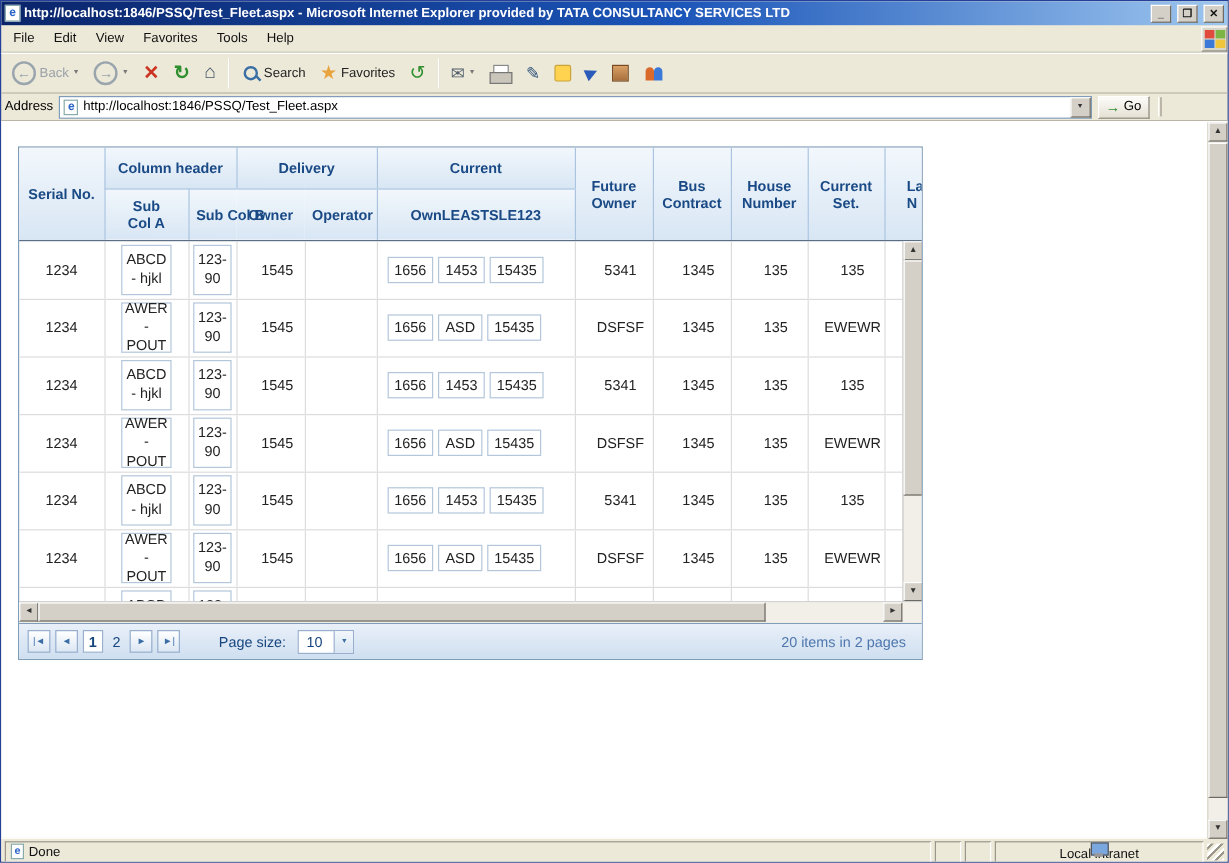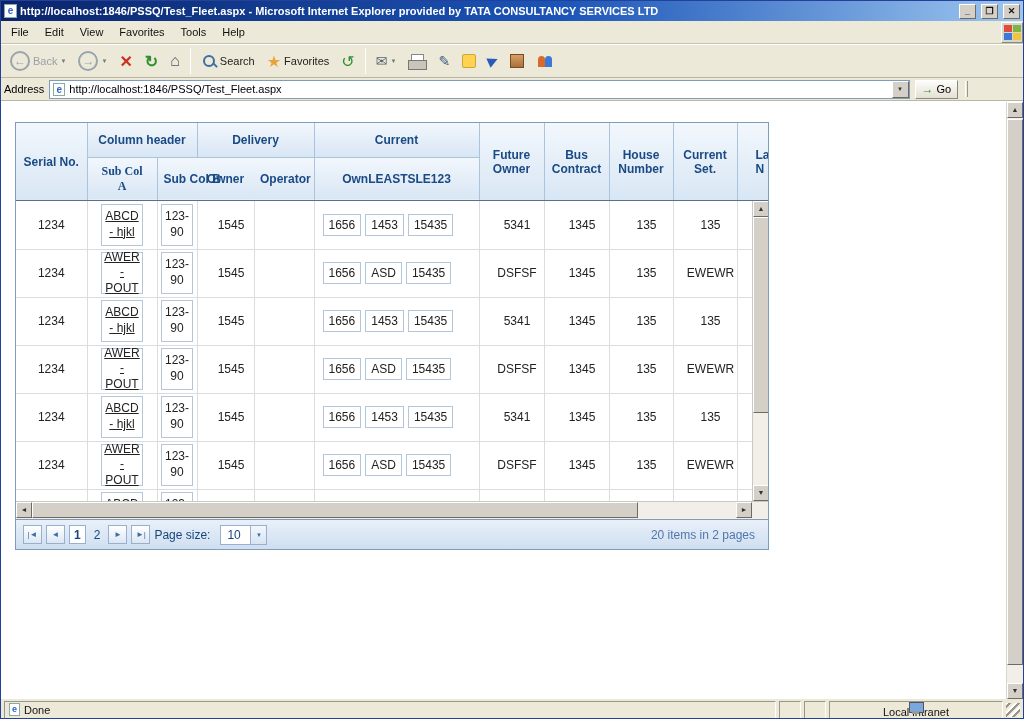--- a/index.html
+++ b/index.html
@@ -62,45 +62,45 @@
   .clipwrap{width:752px;overflow:hidden;position:relative;}
   table.g{border-collapse:collapse;table-layout:fixed;width:781px;}
   col.c1{width:71px;}col.c2{width:70px;}col.c3{width:40px;}col.c4{width:57px;}col.c5{width:60px;}
   col.c6{width:165px;}col.c7{width:65px;}col.c8{width:65px;}col.c9{width:64px;}col.c10{width:64px;}col.c11{width:60px;}
   .ghead-wrap{border-bottom:1px solid #5c6f84;}
   .ghead th{background:linear-gradient(#f2f7fc,#d8e6f4);color:#1a4a85;font-weight:bold;font-size:12px;text-align:center;vertical-align:middle;padding:2px 6px;}
   .ghead tr.r1 th{height:34px;}
   .ghead tr.r2 th{height:43px;}
   .ghead th.bl{border-left:1px solid #aac4e0;}
   .ghead th.grp{border-bottom:1px solid #aac4e0;}
-  .ghead th.padA{padding:0 13px;font-family:Liberation Serif, serif;}
+  .ghead th.padA{padding:0 13px;}
   .ghead th.nowrap{white-space:nowrap;}
   .ghead th.lastcol{text-align:left;padding-left:18px;}
   .rows-viewport{height:300px;overflow:hidden;position:relative;}
   .gbody td{height:48px;vertical-align:middle;border-bottom:1px solid #dcdcdc;}
   .gbody td + td{border-left:1px solid #dcdcdc;}
   .gbody td.ser{text-align:center;margin-top:48px;}
   .gbody td.lft{padding-left:12px;text-align:center;}
   .gbody td.cur{padding-left:8px;white-space:nowrap;}
   .ibox{border:1px solid #b3c6da;display:flex;align-items:center;justify-content:center;text-align:center;margin:0 auto;height:42px;line-height:1.3;}
-  .ibox.a{width:42px;text-decoration:underline;}
+  .ibox.a{width:42px;}
   .ibox.b{width:32px;}
   .cbox{display:inline-block;border:1px solid #b3c6da;padding:3px 5px;margin-right:4px;}
   .gvscroll{position:absolute;right:0;top:0;width:16px;height:300px;background:#f1efe7;border-left:1px solid #c8c8c8;}
   .hrow{display:flex;border-top:1px solid #c8c8c8;}
   .ghscroll{position:relative;width:736px;height:17px;background:#f1efe7;}
   .hs-btn{position:absolute;top:0;width:16px;height:16px;background:#d4d0c8;border:1px solid;border-color:#fff #6d6a63 #6d6a63 #fff;font-size:7px;color:#333;text-align:center;line-height:14px;}
   .hs-thumb{position:absolute;top:0;left:16px;width:606px;height:16px;background:#d4d0c8;border:1px solid;border-color:#fff #6d6a63 #6d6a63 #fff;}
   .corner{width:16px;height:17px;background:#f1efe7;}
   
   .pager{height:30px;border-top:1px solid #7f9cb8;background:linear-gradient(#e9f0f9,#cfdff0);display:flex;align-items:center;padding:0 7px;gap:4px;font-size:12px;color:#17467e;}
   .pbtn{width:19px;height:19px;border:1px solid #98b0ce;background:linear-gradient(#ffffff,#dce7f3);color:#3a6ea5;font-size:8px;display:flex;align-items:center;justify-content:center;}
   .pcur{min-width:15px;height:19px;border:1px solid #98b0ce;background:#fff;color:#17467e;font-weight:bold;display:flex;align-items:center;justify-content:center;padding:0 4px;}
   .pnum{color:#17467e;padding:0 4px;}
-  .psize-label{}
+  .psize-label{margin-left:28px;}
   .pselect{width:47px;height:20px;border:1px solid #98b0ce;background:#fff;display:flex;align-items:center;margin-left:6px;}
   .pselect .val{flex:1;padding-left:6px;}
   .pselect .car{width:16px;height:18px;background:linear-gradient(#f3f7fc,#d7e4f2);border-left:1px solid #98b0ce;font-size:6px;color:#3a6ea5;display:flex;align-items:center;justify-content:center;}
   .pinfo{margin-left:auto;color:#4f77ad;padding-right:6px;}
   
   .status-bar{height:22px;background:#ece9d8;border-top:1px solid #fff;display:flex;align-items:center;padding:0 3px;gap:3px;font-size:11px;color:#111;}
   .spanel{height:18px;border:1px solid;border-color:#9a968a #fff #fff #9a968a;display:flex;align-items:center;gap:4px;padding:0 4px;}
   .spanel.main{flex:1;}
   .spanel.zone{width:174px;flex-direction:column;}
   .mini-doc{width:11px;height:13px;background:#fff;border:1px solid #8aa;color:#2a66c8;font-weight:bold;font-size:9px;line-height:11px;text-align:center;}

